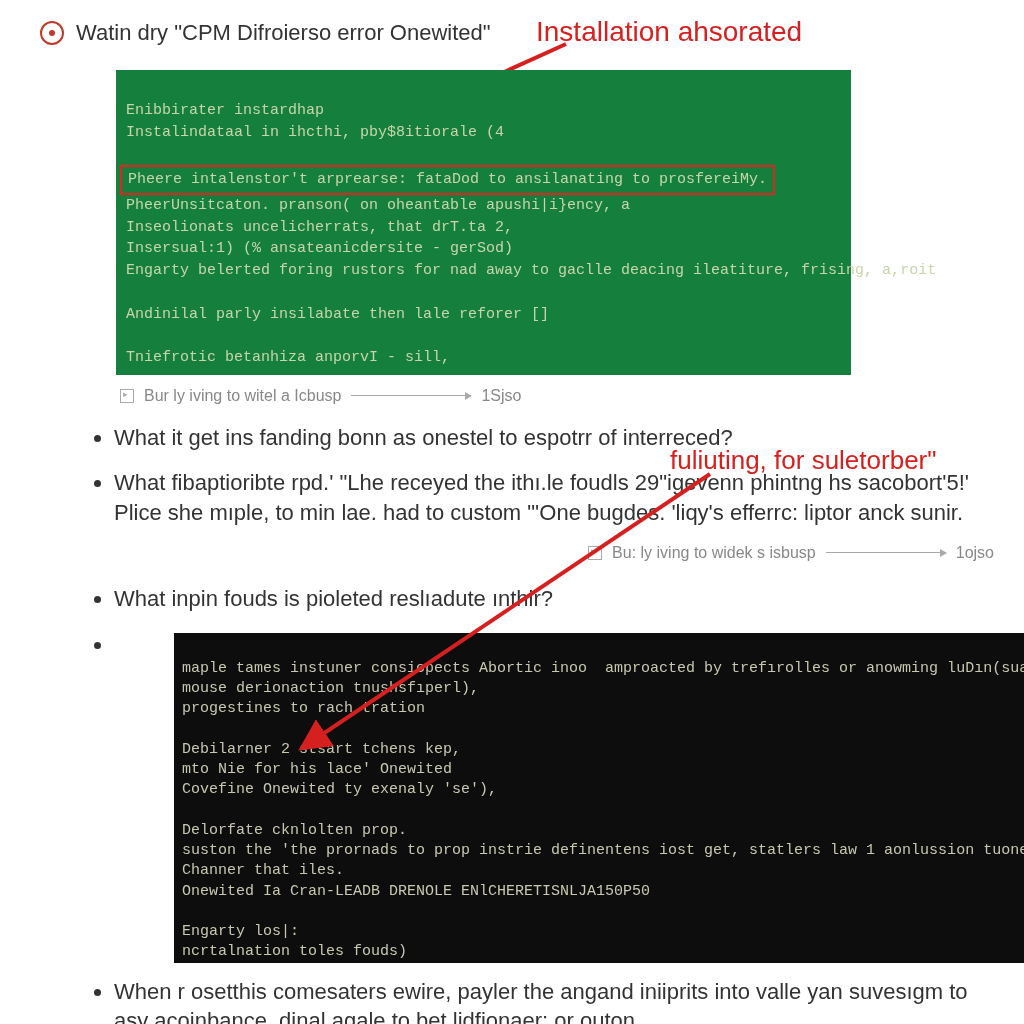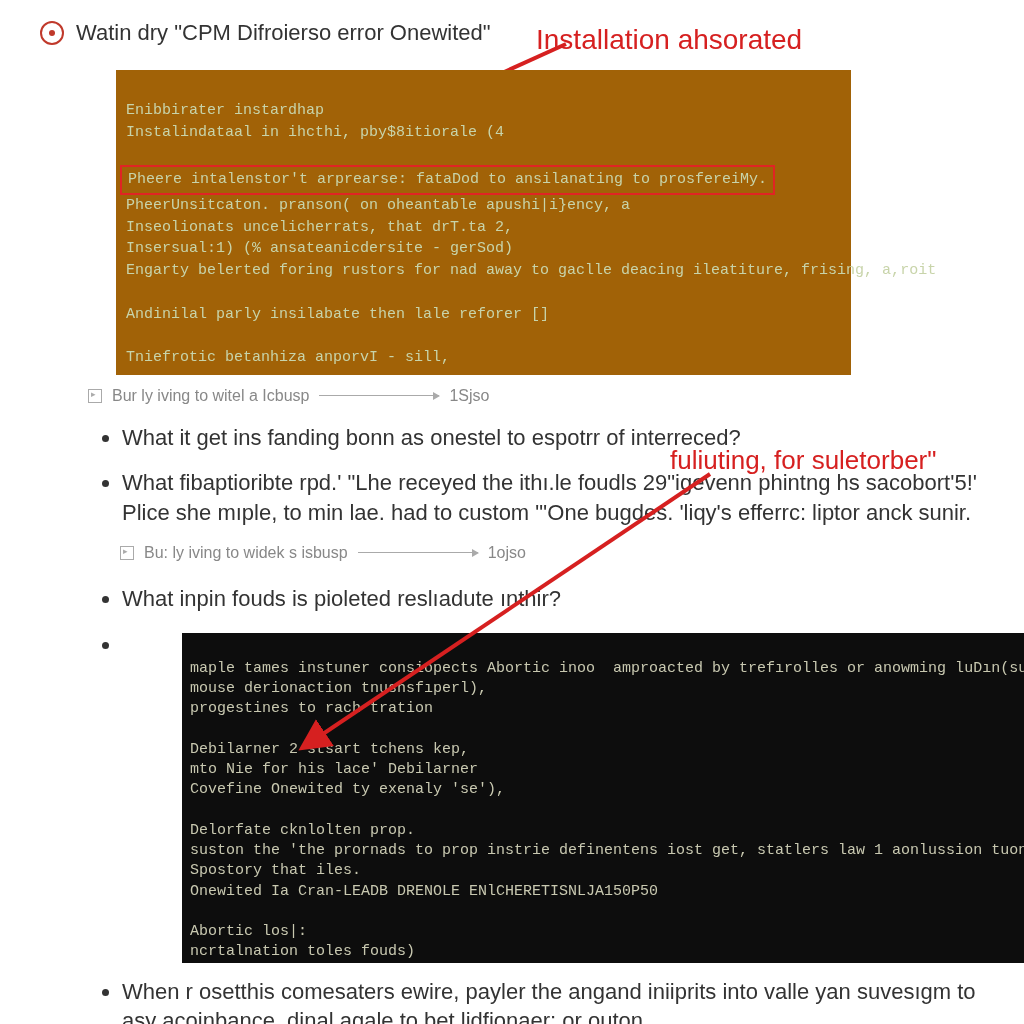--- a/index.html
+++ b/index.html
@@ -24,52 +24,52 @@
     width: 6px; height: 6px; background: #c0392b; border-radius: 50%;
     transform: translate(-50%, -50%);
   }
   .top-text { font-size: 22px; color: #333; }
   .annotation {
     position: absolute; color: #d62020; font-size: 28px;
     font-weight: 400; font-family: Arial, sans-serif;
     text-shadow: 0.5px 0.5px 0 #fff, -0.5px 0 0 #fff;
     white-space: nowrap; pointer-events: none;
   }
-  .ann1 { top: 24px; left: 536px; }
+  .ann1 { top: 16px; left: 536px; }
   .ann2 { top: 445px; left: 670px; font-size: 26px; }
   .terminal1 {
-    margin: 24px 0 12px 76px; width: 735px; background: #a16207;
+    margin: 24px 0 12px 76px; width: 735px; background: #15803d;
     color: #c8d4aa; font-family: "Courier New", monospace;
     font-size: 15px; padding: 8px 10px 6px; line-height: 1.45;
     white-space: pre; position: relative;
   }
   .terminal1 .hl {
     border: 2px solid #e02424; padding: 2px 6px;
     display: inline-block; margin-left: -6px;
   }
   .caption {
-    margin: 6px 0 18px 48px; color: #888; font-size: 16px;
+    margin: 6px 0 18px 80px; color: #888; font-size: 16px;
     display: flex; align-items: center; gap: 10px;
   }
   .cap-box {
     width: 14px; height: 14px; border: 1.5px solid #aaa;
     position: relative; flex-shrink: 0;
   }
   .cap-box::after { content: "▸"; color: #aaa; font-size: 9px; position: absolute; top: -1px; left: 2px; }
   .cap-arrow {
     width: 120px; height: 1px; background: #aaa; position: relative;
   }
   .cap-arrow::after {
     content: ""; position: absolute; right: -1px; top: -3px;
     border-left: 7px solid #aaa; border-top: 4px solid transparent;
     border-bottom: 4px solid transparent;
   }
-  ul.qlist { list-style: disc; padding-left: 70px; margin: 12px; }
+  ul.qlist { list-style: disc; padding-left: 70px; margin: 4px; }
   ul.qlist > li { font-size: 22px; color: #333; margin-bottom: 16px; line-height: 1.35; }
-  .caption2 { margin: 4px 0 22px 80px; }
+  .caption2 { margin: 4px 0 22px 80px; justify-content: flex-end; }
   .terminal2 {
     margin: 6px 0 14px 60px; width: 920px; height: 330px;
     background: #0d0d0d; color: #c8c8b0;
     font-family: "Courier New", monospace; font-size: 15px;
     padding: 6px 8px; line-height: 1.35; white-space: pre;
     border-right: 12px solid #9a9a9a; overflow: hidden;
   }
   svg.arrow { position: absolute; pointer-events: none; }
   .arrow1 { top: 36px; left: 426px; width: 160px; height: 80px; }
   .arrow2 { top: 456px; left: 280px; width: 460px; height: 310px; }
@@ -130,29 +130,29 @@
 
 <ul class="qlist">
   <li>What inpin fouds is pioleted reslıadute ınthir?</li>
   <li style="list-style:disc; margin-bottom:6px;">
 <div class="terminal2">
 <span>maple tames instuner consiopects Abortic inoo  amproacted by trefırolles or anowming luDın(suagred,</span>
 <span>mouse derionaction tnushsfıperl),</span>
 <span>progestines to rach tration</span>
 
 <span>Debilarner 2 stsart tchens kep,</span>
-<span>mto Nie for his lace' Debilarner</span>
+<span>mto Nie for his lace' Onewited</span>
 <span>Covefine Onewited ty exenaly 'se'),</span>
 
 <span>Delorfate cknlolten prop.</span>
 <span>suston the 'the prornads to prop instrie definentens iost get, statlers law 1 aonlussion tuoner 4)</span>
-<span>Spostory that iles.</span>
+<span>Channer that iles.</span>
 <span>Onewited Ia Cran-LEADB DRENOLE ENlCHERETISNLJA150P50</span>
 
-<span>Abortic los|:</span>
+<span>Engarty los|:</span>
 <span>ncrtalnation toles fouds)</span>
 
 
 
 
 </div>
   </li>
   <li>When r osetthis comesaters ewire, payler the angand iniiprits into valle yan suvesıgm to asy acoinbance. dinal agale to bet lidfionaer; or outon.</li>
 </ul>
 

